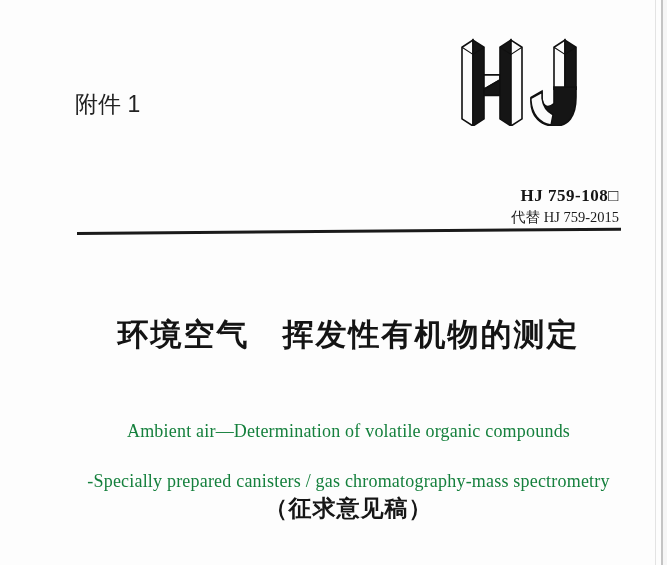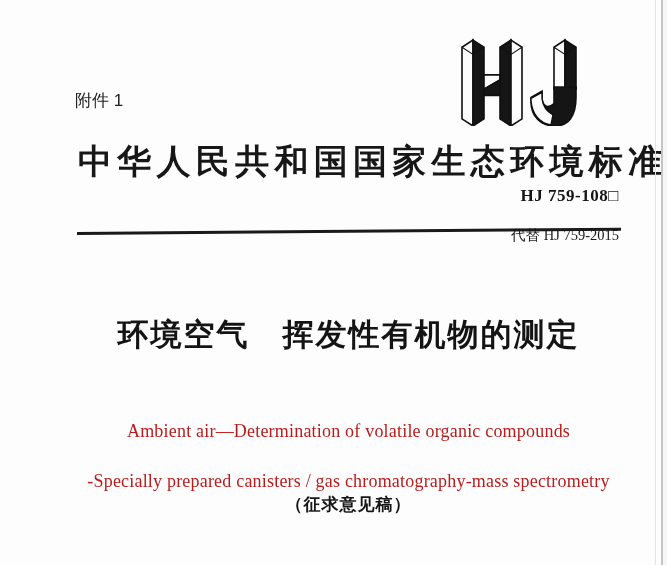--- a/index.html
+++ b/index.html
@@ -7,49 +7,49 @@
   .page{
     position:relative;width:667px;height:565px;
     background:#fdfdfd;overflow:hidden;
     font-family:"Liberation Serif","DejaVu Serif",serif;
     color:#1c1c1c;
   }
   .sans{font-family:"Liberation Sans","DejaVu Sans",sans-serif;}
   .serif{font-family:"Liberation Serif","DejaVu Serif",serif;}
   .abs{position:absolute;white-space:nowrap;}
 
-  .attachment{left:75px;top:89px;font-size:17px;font-weight:400;color:#222;text-align:center;}
+  .attachment{left:75px;top:89px;font-size:23px;font-weight:400;color:#222;text-align:center;}
 
   .logo{left:458px;top:36px;width:130px;height:90px;position:absolute;}
   .sr-only{position:absolute;width:1px;height:1px;overflow:hidden;clip:rect(0 0 0 0);}
 
   .heading{
     left:78px;top:144px;width:586px;
     font-size:34px;font-weight:700;line-height:36px;
     text-align:justify;text-align-last:justify;
     letter-spacing:2px;color:#171717;
   }
 
   .stdnum{right:48px;top:186px;text-align:right;position:absolute;white-space:nowrap;}
   .stdnum .num{font-size:17px;font-weight:700;letter-spacing:0.5px;line-height:20px;color:#151515;}
-  .stdnum .rep{font-size:14.5px;font-weight:400;margin-top:21px;line-height:17px;color:#1a1a1a;}
+  .stdnum .rep{font-size:14.5px;font-weight:400;margin-top:3px;line-height:17px;color:#1a1a1a;}
 
   .rule{
     position:absolute;left:77px;top:232px;width:544px;height:2.5px;
     background:#1a1a1a;transform:rotate(-0.45deg);transform-origin:left center;
   }
 
   .centercol{left:30px;width:637px;text-align:center;position:absolute;white-space:nowrap;}
   .title-zh{font-size:31px;font-weight:700;letter-spacing:2px;color:#141414;}
   .zh1{top:314px;font-family:Liberation Serif, serif;}
   .zh2{top:358px;}
-  .title-en{font-size:18px;font-weight:400;color:#b91c1c;letter-spacing:0.2px;font-family:Liberation Serif, serif;}
+  .title-en{font-size:18px;font-weight:400;color:#15803d;letter-spacing:0.2px;font-family:Liberation Serif, serif;}
   .en1{top:421px;}
   .en2{top:471px;}
-  .draft{top:493px;font-size:17px;font-weight:700;letter-spacing:1px;color:#161616;}
+  .draft{top:493px;font-size:23px;font-weight:700;letter-spacing:1px;color:#161616;}
 
   .edge-a{position:absolute;left:655px;top:0;width:1px;height:565px;background:#e3e3e3;}
   .edge-b{position:absolute;left:661px;top:0;width:2px;height:565px;background:#c4c4c4;}
   .edge-strip{position:absolute;left:663px;top:0;width:4px;height:565px;background:#f6f6f6;}
 </style>
 </head>
 <body>
 
 <div class="page">
 
@@ -78,21 +78,20 @@
           <polygon points="96,11 107,4 107,52 96,52" fill="#fcfcfc"></polygon>
           <polygon points="107,4 118,11 118,52 107,52" fill="#151515"></polygon>
           <path d="M96,50 L118,50 L118,60 C118,79 110,88 97,88 C83,88 73,79 73,64 L73,60 L84,54 L84,60 C84,68 89,72 96,66 Z" fill="#151515"></path>
           <path d="M73,61 L84,55 L84,61 C85,69 89,74 95,77 L93,87 C81,85 74,76 73,63 Z" fill="#fbfbfb" stroke-width="1.4"></path>
           <path d="M96,11 L107,18 L118,11" stroke-width="1"></path>
         </g>
       </g>
     </svg>
   </div>
 
-  <div class="abs heading serif">中华人民共和国国家生态环境标准</div>
 
   <div class="stdnum serif">
     <div class="num">HJ 759-108□</div>
     <div class="rep">代替 HJ 759-2015</div>
   </div>
 
   <div class="rule"></div>
 
   <div class="abs centercol title-zh sans zh1">环境空气　挥发性有机物的测定</div>
 

